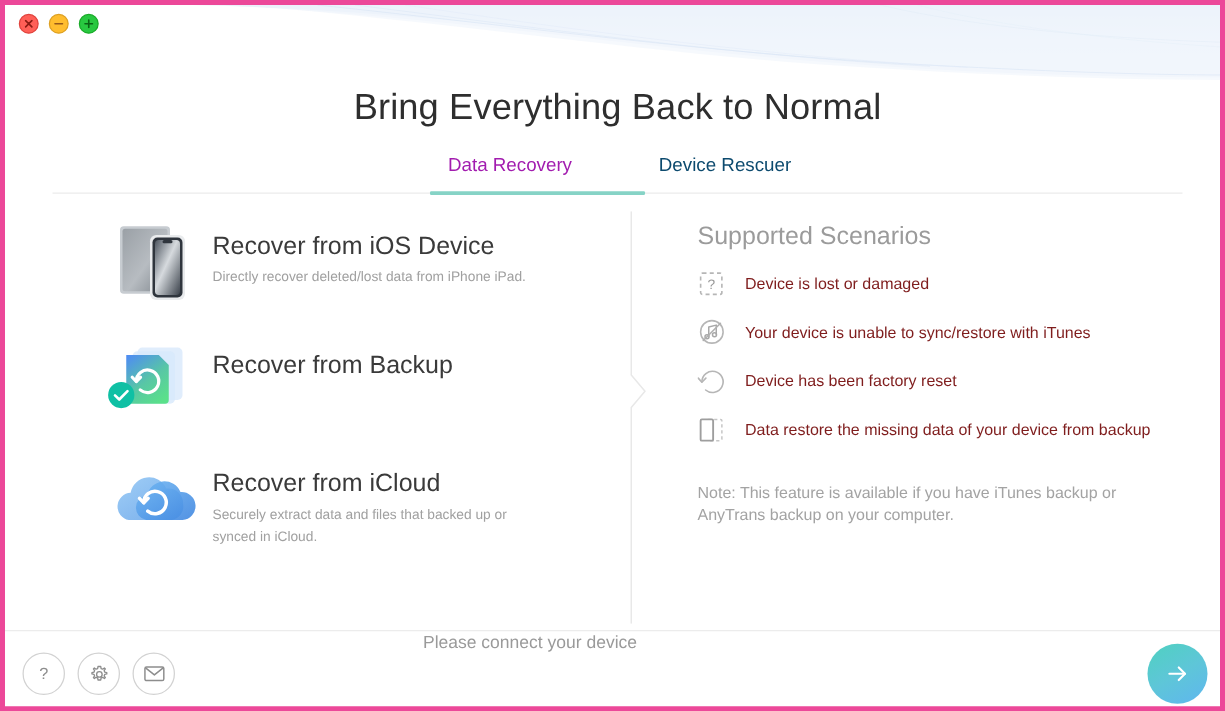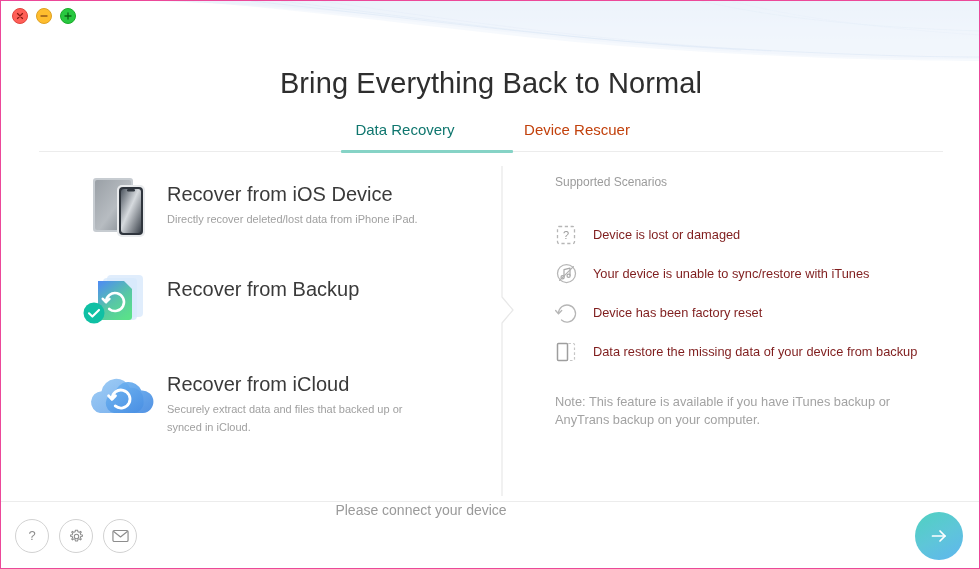--- a/index.html
+++ b/index.html
@@ -13,21 +13,21 @@
     background: #ffffff;
     font-family: "Liberation Sans", sans-serif;
     -webkit-font-smoothing: antialiased;
   }
   .app {
     position: relative;
     width: 980px;
     height: 569px;
     background: #ffffff;
     box-sizing: border-box;
-    border: 1px solid #ec4899;
+    border: 4px solid #ec4899;
     overflow: hidden;
   }
 
   
   .header-bg {
     position: absolute;
     left: 0; top: 0;
     width: 980px; height: 64px;
     overflow: hidden;
     pointer-events: none;
@@ -75,25 +75,25 @@
     width: 980px;
     display: flex;
     justify-content: center;
     gap: 0px;
   }
   .tab {
     width: 172px;
     text-align: center;
     font-size: 15px;
     padding-bottom: 12px;
-    color: #c2410c;
+    color: #0c4a6e;
     cursor: pointer;
     user-select: none;
   }
-  .tab.active { color: #0f766e; }
+  .tab.active { color: #a21caf; }
   .tab-rule {
     position: absolute;
     left: 38px; top: 150px;
     width: 904px; height: 1px;
     background: #ececec;
   }
   .tab-underline {
     position: absolute;
     left: 340px; top: 149px;
     width: 172px; height: 3px;
@@ -160,23 +160,23 @@
     width: 24px; height: 330px;
   }
 
   
   .scenarios {
     position: absolute;
     left: 554px; top: 14px;
     width: 400px;
   }
   .sc-title {
-    font-size: 12px;
+    font-size: 20px;
     color: #9b9b9b;
-    margin-bottom: 26px;
+    margin-bottom: 6px;
     font-weight: 400;
   }
   .sc-item {
     display: flex;
     align-items: center;
     height: 39px;
   }
   .sc-ico {
     width: 30px; min-width: 30px;
     height: 26px;

